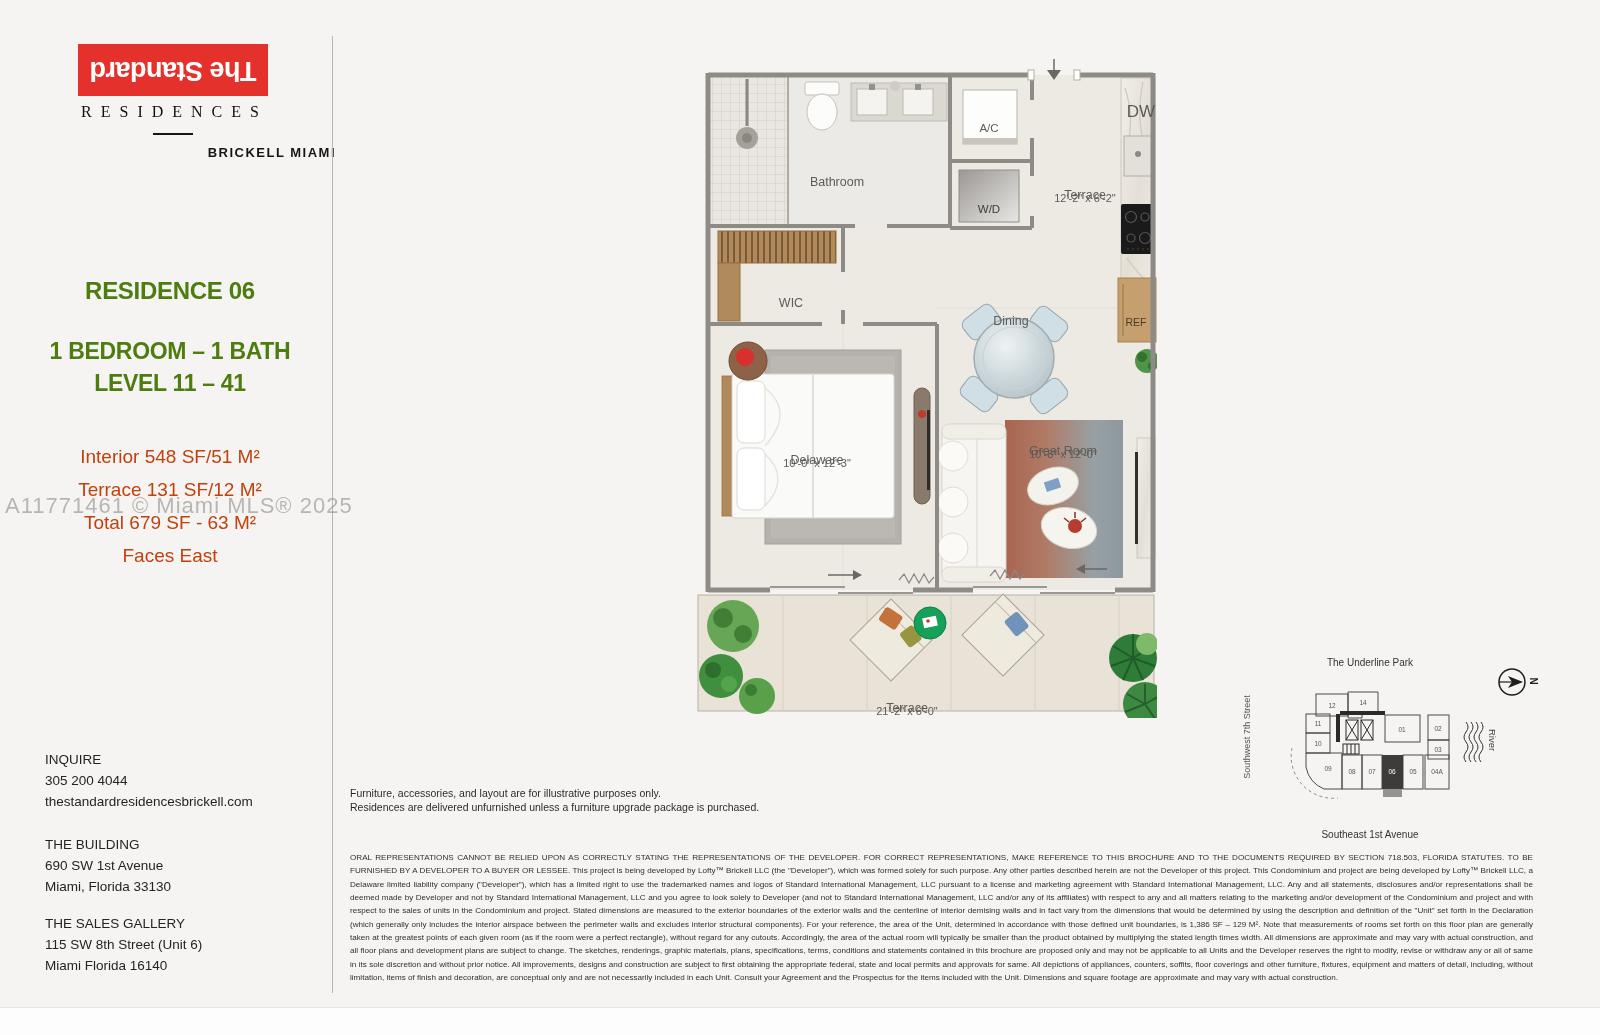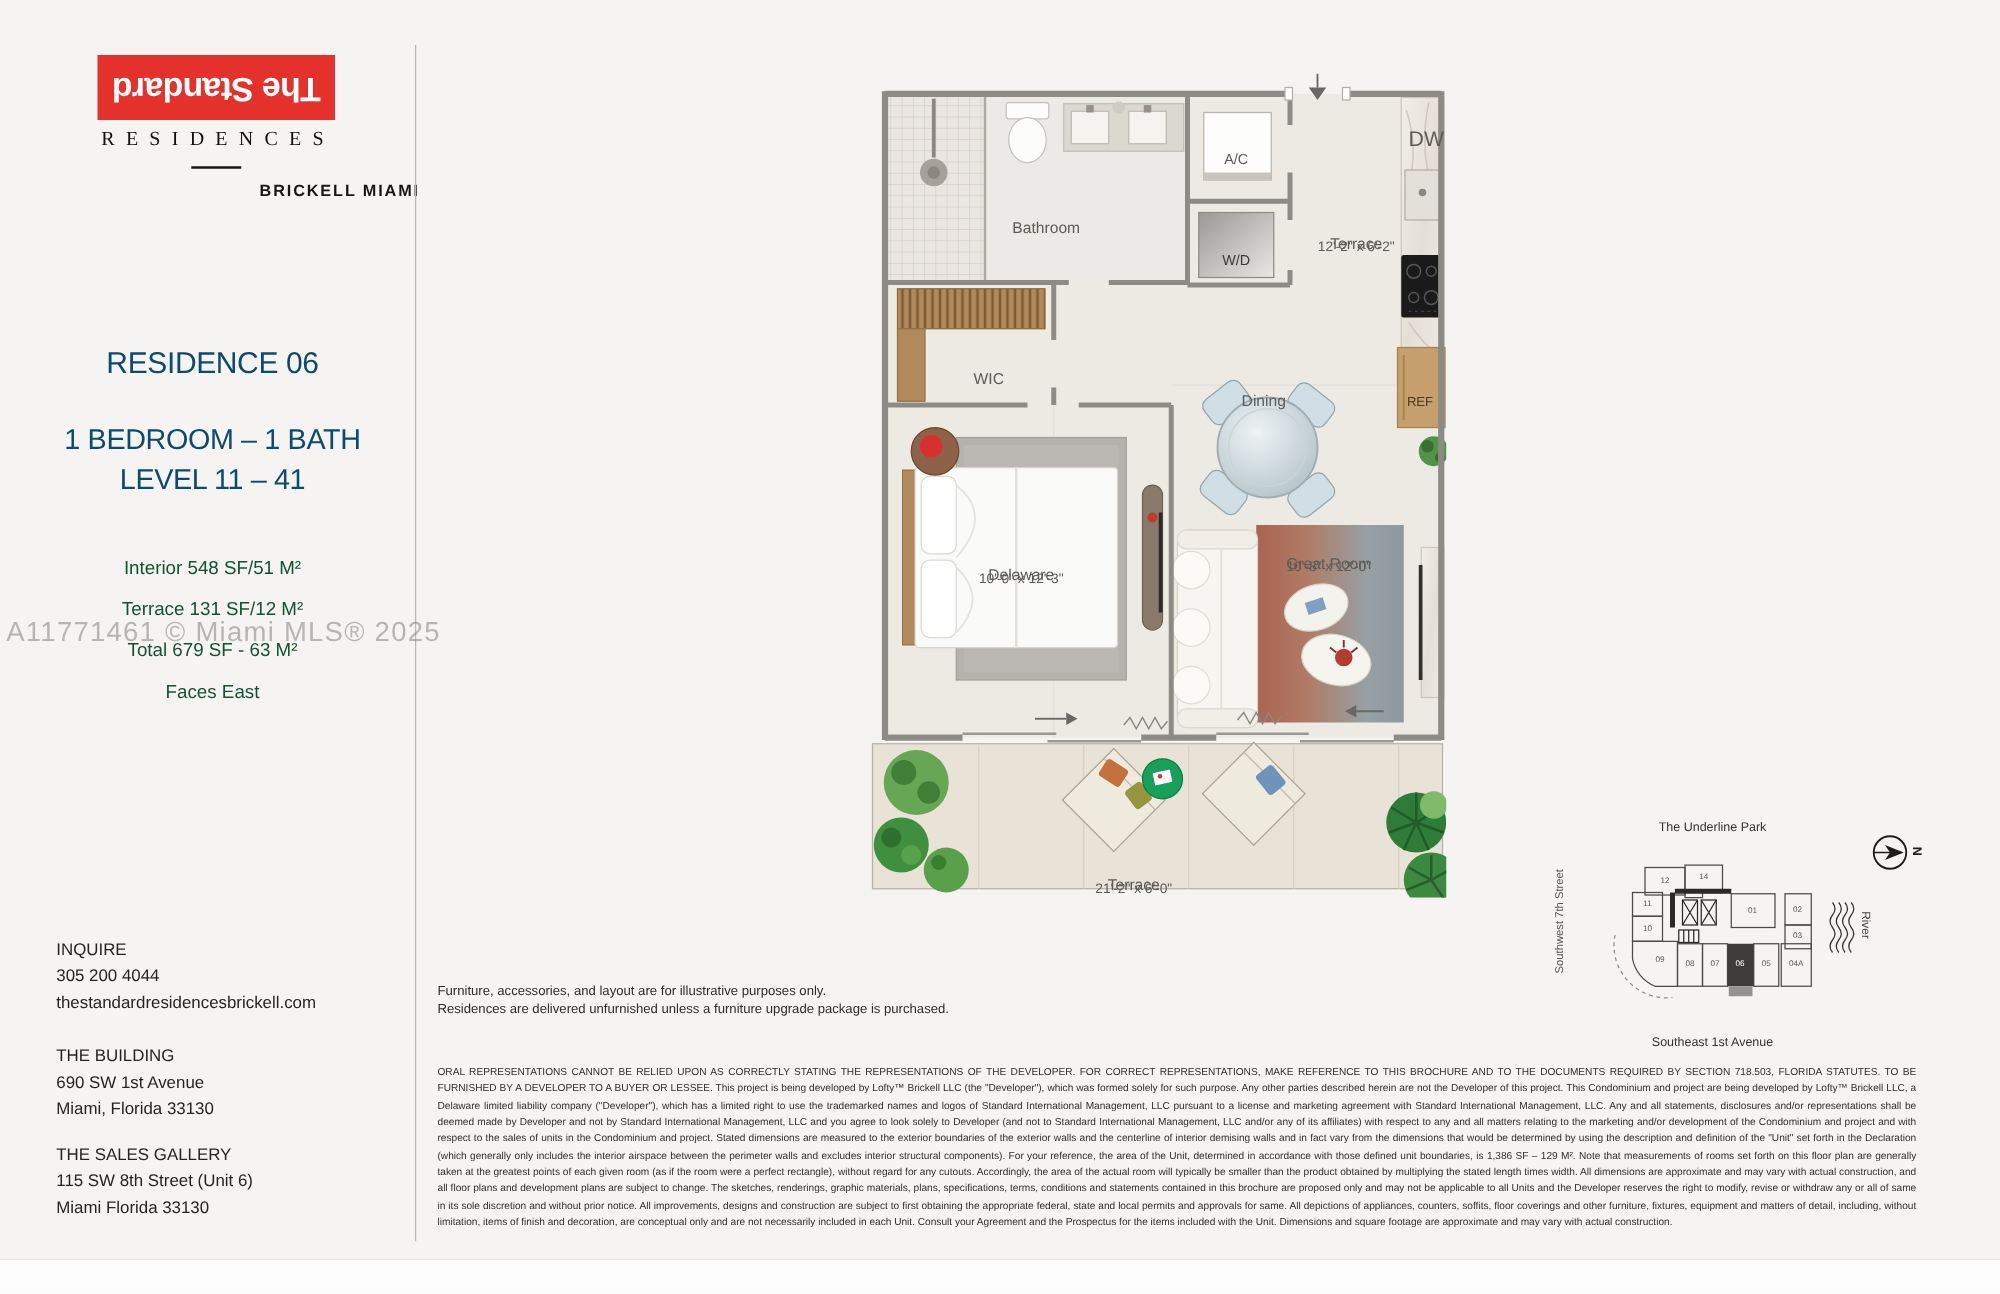--- a/index.html
+++ b/index.html
@@ -1,21 +1,21 @@
 <!DOCTYPE html>
 <html><head>
 <meta charset="utf-8">
 <style>
   html,body{margin:0;padding:0;background:#ffffff;font-family:"Liberation Sans",sans-serif;}
   .page{position:relative;width:1600px;height:1035px;background:#f5f4f2;overflow:hidden;}
   .abs{position:absolute;}
   .ctr{position:absolute;transform:translate(-50%,-50%);white-space:nowrap;}
   .lp-center{position:absolute;left:4px;width:332px;text-align:center;color:#161616;}
-  .h-big{font-weight:normal;letter-spacing:-0.3px;color:#0c4a6e;}
-  .spec{font-size:15px;color:#14532d;}
+  .h-big{font-weight:bold;letter-spacing:-0.3px;color:#4d7c0f;}
+  .spec{font-size:19px;color:#c2410c;}
   .plan-label{font-size:12.5px;color:#5d5b57;margin-top:12px;}
   .plan-dim{font-size:11px;color:#5d5b57;}
   .map-label{font-size:10px;color:#333;}
   .map-unit{font-size:6.5px;color:#555;}
   .vtext{writing-mode:vertical-rl;}
   .contact{font-size:13.5px;color:#242424;line-height:21px;}
   .divider{position:absolute;left:332px;top:36px;width:1px;height:957px;background:#b8b7b4;}
   .watermark{position:absolute;left:5px;top:493px;font-size:22px;color:#8f8f8f;opacity:0.62;letter-spacing:1px;white-space:nowrap;z-index:40;}
   .legal{position:absolute;left:350px;top:851px;width:1183px;font-size:8.1px;line-height:1.645;color:#2f2f2d;text-align:justify;}
   .fnotes{position:absolute;left:350px;top:786px;font-size:10.5px;line-height:14px;color:#2c2c2a;}
@@ -55,21 +55,21 @@
     <div>thestandardresidencesbrickell.com</div>
   </div>
   <div class="abs contact" style="left:45px;top:834px;">
     <div>THE BUILDING</div>
     <div>690 SW 1st Avenue</div>
     <div>Miami, Florida 33130</div>
   </div>
   <div class="abs contact" style="left:45px;top:913px;">
     <div>THE SALES GALLERY</div>
     <div>115 SW 8th Street (Unit 6)</div>
-    <div>Miami Florida 33130</div>
+    <div>Miami Florida 16140</div>
   </div>
 
   <div class="divider"></div>
 
   <svg class="abs" style="left:695px;top:58px;" width="462" height="660" viewBox="0 0 462 660">
     <defs>
       <pattern id="tile" width="9" height="9" patternUnits="userSpaceOnUse">
         <rect width="9" height="9" fill="#eae7e2"></rect>
         <path d="M9,0 V9 M0,9 H9" stroke="#d2ccc2" stroke-width="1"></path>
       </pattern>

